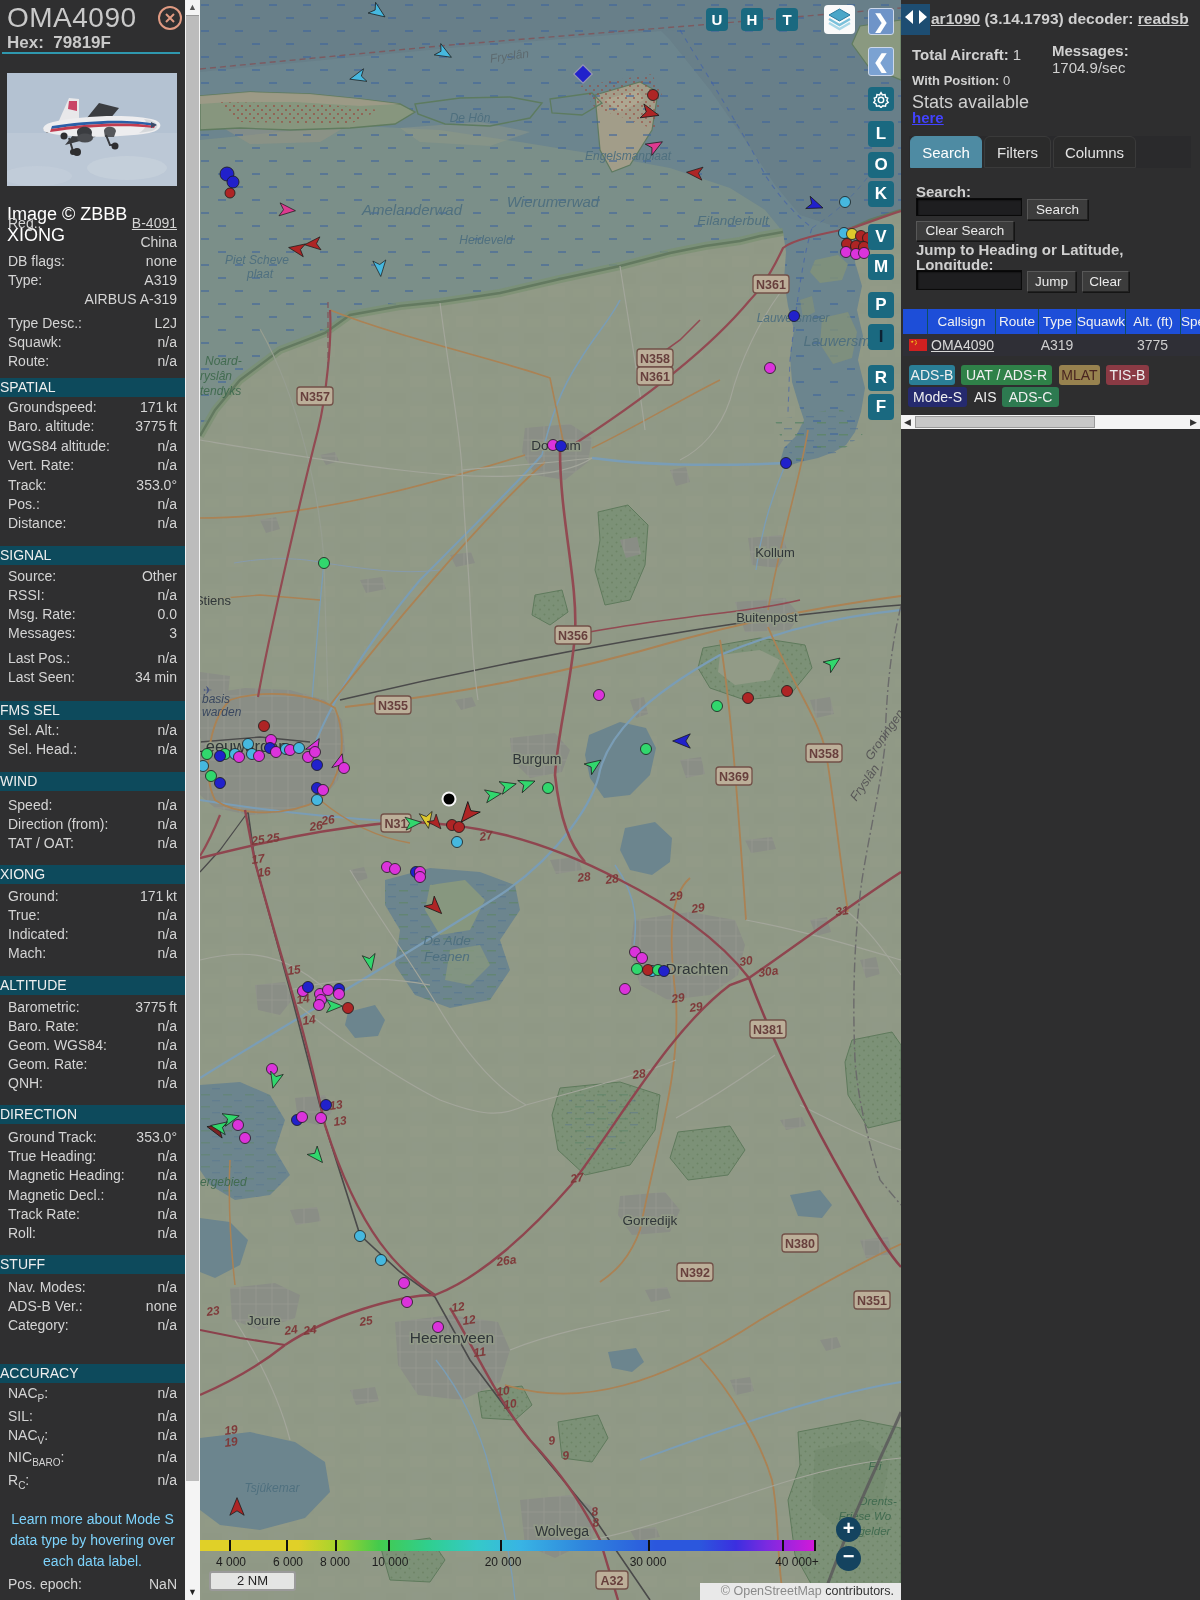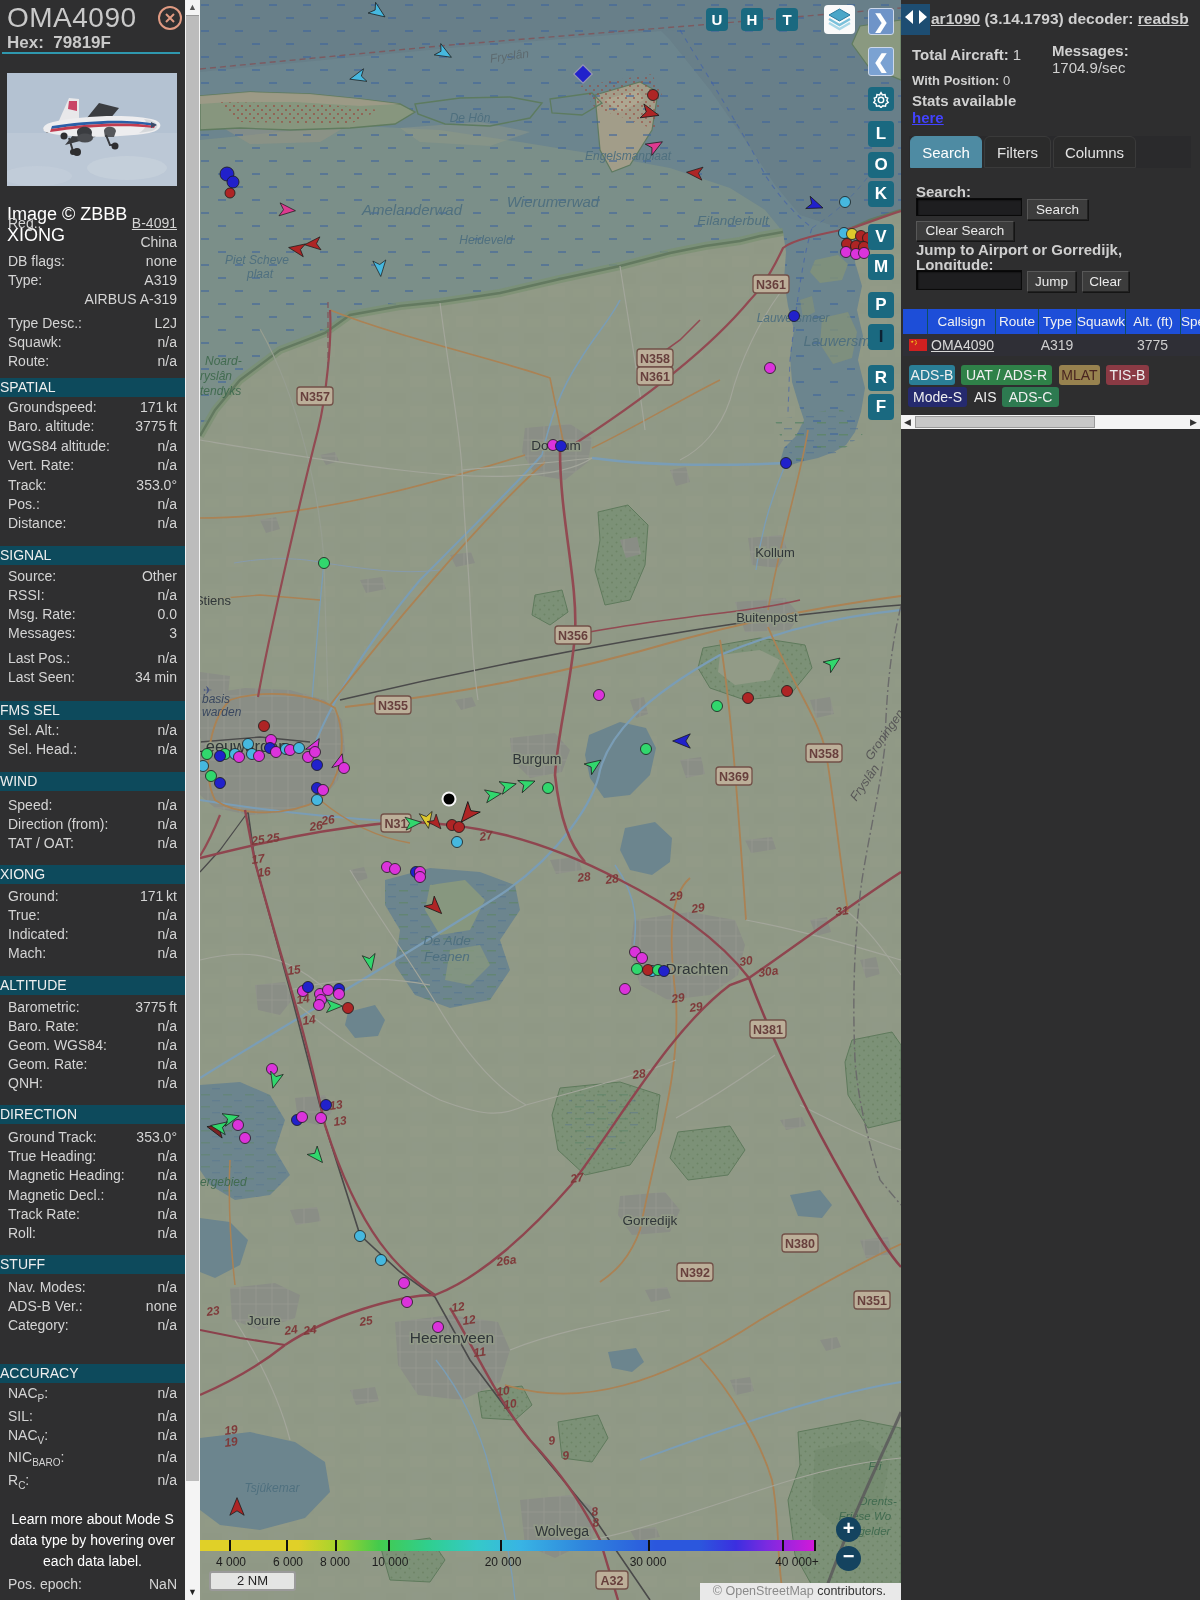--- a/index.html
+++ b/index.html
@@ -16,49 +16,49 @@
 .row .l{float:left}.row .r{float:right}
 .row sub{font-size:10px}
 u.lk{text-decoration:underline}
 
 #title{position:absolute;left:7px;top:2px;font-size:28px;color:#c9c9c9;letter-spacing:.5px}
 #hexl{position:absolute;left:7px;top:33px;font-size:17px;font-weight:bold;color:#c9c9c9}
 #sep{position:absolute;left:2px;top:52px;width:178px;height:2px;background:#2f98ae}
 #photo{position:absolute;left:7px;top:73px;width:170px;height:113px}
 #cap{position:absolute;left:7px;top:204px;font-size:18px;color:#ffffff}
 #closebtn{position:absolute;left:157px;top:5px;width:26px;height:26px}
-#learn{position:absolute;left:0;top:1509px;width:185px;text-align:center;font-size:14px;line-height:21px;color:#ffffff}
+#learn{position:absolute;left:0;top:1509px;width:185px;text-align:center;font-size:14px;line-height:21px;color:#7dd3fc}
 
 #rtoggle{position:absolute;left:0;top:4px;width:29px;height:31px;background:#1d4d72;text-align:center;line-height:29px}
 #rtitle{position:absolute;left:30px;top:10px;font-size:15.5px;font-weight:bold;color:#cfcfcf;white-space:nowrap}
 #stats1{position:absolute;left:11px;top:46px;font-size:15px;font-weight:bold}
 #stats2{position:absolute;left:151px;top:42px;font-size:15px;font-weight:bold}
 #stats2 span{font-weight:normal}
 #stats3{position:absolute;left:11px;top:73px;font-size:13px;font-weight:bold}
-#stats4{position:absolute;left:11px;top:92px;font-size:15px;font-weight:bold}
+#stats4{position:absolute;left:11px;top:92px;font-size:18px;font-weight:normal}
 #here{position:absolute;left:11px;top:109px;font-size:15px;font-weight:bold;color:#4242ff;text-decoration:underline}
 #tabstrip{position:absolute;left:8px;top:136px;width:282px;height:32px;background:#2a2a2c}
 .tab{position:absolute;top:136px;height:32px;font-size:15px;line-height:32px;text-align:center;color:#e2e2e2;background:#2b2b2b;border:1px solid #3a3a3a;border-radius:6px 6px 0 0}
 #tab1{left:9px;width:72px;background:#4e8ba3;color:#fff;border-color:#4e8ba3}
 #tab2{left:83px;width:67px}
 #tab3{left:152px;width:83px}
 .rlab{position:absolute;font-size:15px;font-weight:bold;color:#cfcfcf}
 .rinput{position:absolute;background:#1e1e20;border:1px solid #0a0a0a;box-shadow:inset 1px 1px 2px #000}
 .rbtn{position:absolute;background:#3c3c3c;border:1px solid #585858;border-right-color:#222;border-bottom-color:#222;color:#eaeaea;font-size:13.5px;text-align:center;box-shadow:1px 1px 0 #151515}
 
 #thead{position:absolute;left:2px;top:309px;width:297px;height:25px;background:#1d4ed8}
 .th{position:absolute;top:0;height:25px;font-size:13.5px;line-height:25px;color:#f2f2f2;text-align:center;border-left:1px solid #0e4f62}
 #trow{position:absolute;left:2px;top:334px;width:297px;height:22px;background:#2f2f36}
 .chip{position:absolute;height:20px;font-size:14px;line-height:20px;color:#efefef;text-align:center;border-radius:3px}
 #hsb{position:absolute;left:0px;top:415px;width:299px;height:14px;background:#f4f4f4}
 #hsb .thumb{position:absolute;left:14px;top:1px;width:180px;height:12px;background:#c8c8c8;border:1px solid #9a9a9a}
 #hsb .ar{position:absolute;top:0;width:13px;height:14px;color:#333;font-size:9px;line-height:14px;text-align:center}
 
 .mbtn{position:absolute;background:#1a6980;color:#fff;font-weight:bold;border-radius:4px;text-align:center;z-index:4}
-#mattr{position:absolute;left:500px;top:1583px;width:201px;height:17px;background:#e9e9e9;font-size:12.5px;line-height:17px;text-align:right;padding-right:15px;color:#333;z-index:4}
+#mattr{position:absolute;left:500px;top:1583px;width:201px;height:17px;background:#e9e9e9;font-size:12.5px;line-height:17px;text-align:right;padding-right:7px;color:#333;z-index:4}
 #mattr .g{color:#8a8a8a}
 #scalebox{position:absolute;left:9px;top:1571px;width:87px;height:20px;background:rgba(236,236,236,.92);border:2px solid #9a9a9a;border-radius:3px;color:#222;font-size:13px;line-height:16px;text-align:center;z-index:4}
 .zbtn{position:absolute;left:636px;width:25px;height:25px;border-radius:50%;background:#14435f;color:#fff;text-align:center;font-size:20px;line-height:23px;font-weight:bold;z-index:4}
 #cbar{position:absolute;left:0;top:1540px;width:616px;height:11px;z-index:4;background:linear-gradient(to right,#e0d028 0%,#e0d028 16%,#a8d42c 22%,#44ca4c 29%,#2fcf8e 37%,#35c9c9 45%,#38b4e4 52%,#2f86dd 62%,#2b57dd 74%,#2b57dd 81%,#3b2fe0 87%,#7b2ae0 92%,#a722dd 96%,#d518d8 100%)}
 .ctick{position:absolute;top:1540px;width:2px;height:11px;background:#111;z-index:4}
 .clab{position:absolute;top:1555px;font-size:12px;color:#1d1d1d;z-index:4;transform:translateX(-50%)}
 </style></head>
 <body>
 <div id="stage">
 <div id="left">
@@ -813,21 +813,21 @@
 <div id="stats4">Stats available</div>
 <div id="here">here</div>
 <div id="tabstrip"></div>
 <div class="tab" id="tab1">Search</div>
 <div class="tab" id="tab2">Filters</div>
 <div class="tab" id="tab3">Columns</div>
 <div class="rlab" style="left:15px;top:183px">Search:</div>
 <div class="rinput" style="left:15px;top:198px;width:106px;height:18px"></div>
 <div class="rbtn" style="left:126px;top:199px;width:61px;height:21px;line-height:19px">Search</div>
 <div class="rbtn" style="left:15px;top:221px;width:98px;height:20px;line-height:18px">Clear Search</div>
-<div class="rlab" style="left:15px;top:241px">Jump to Airport or Gorredijk,</div>
+<div class="rlab" style="left:15px;top:241px">Jump to Heading or Latitude,</div>
 <div class="rlab" style="left:15px;top:256px">Longitude:</div>
 <div class="rinput" style="left:15px;top:270px;width:106px;height:20px"></div>
 <div class="rbtn" style="left:126px;top:271px;width:49px;height:21px;line-height:19px">Jump</div>
 <div class="rbtn" style="left:181px;top:271px;width:47px;height:21px;line-height:19px">Clear</div>
 <div id="thead">
 <div class="th" style="left:0;width:24px;border:none"></div>
 <div class="th" style="left:24px;width:68px">Callsign</div>
 <div class="th" style="left:92px;width:43px">Route</div>
 <div class="th" style="left:135px;width:38px">Type</div>
 <div class="th" style="left:173px;width:49px">Squawk</div>

